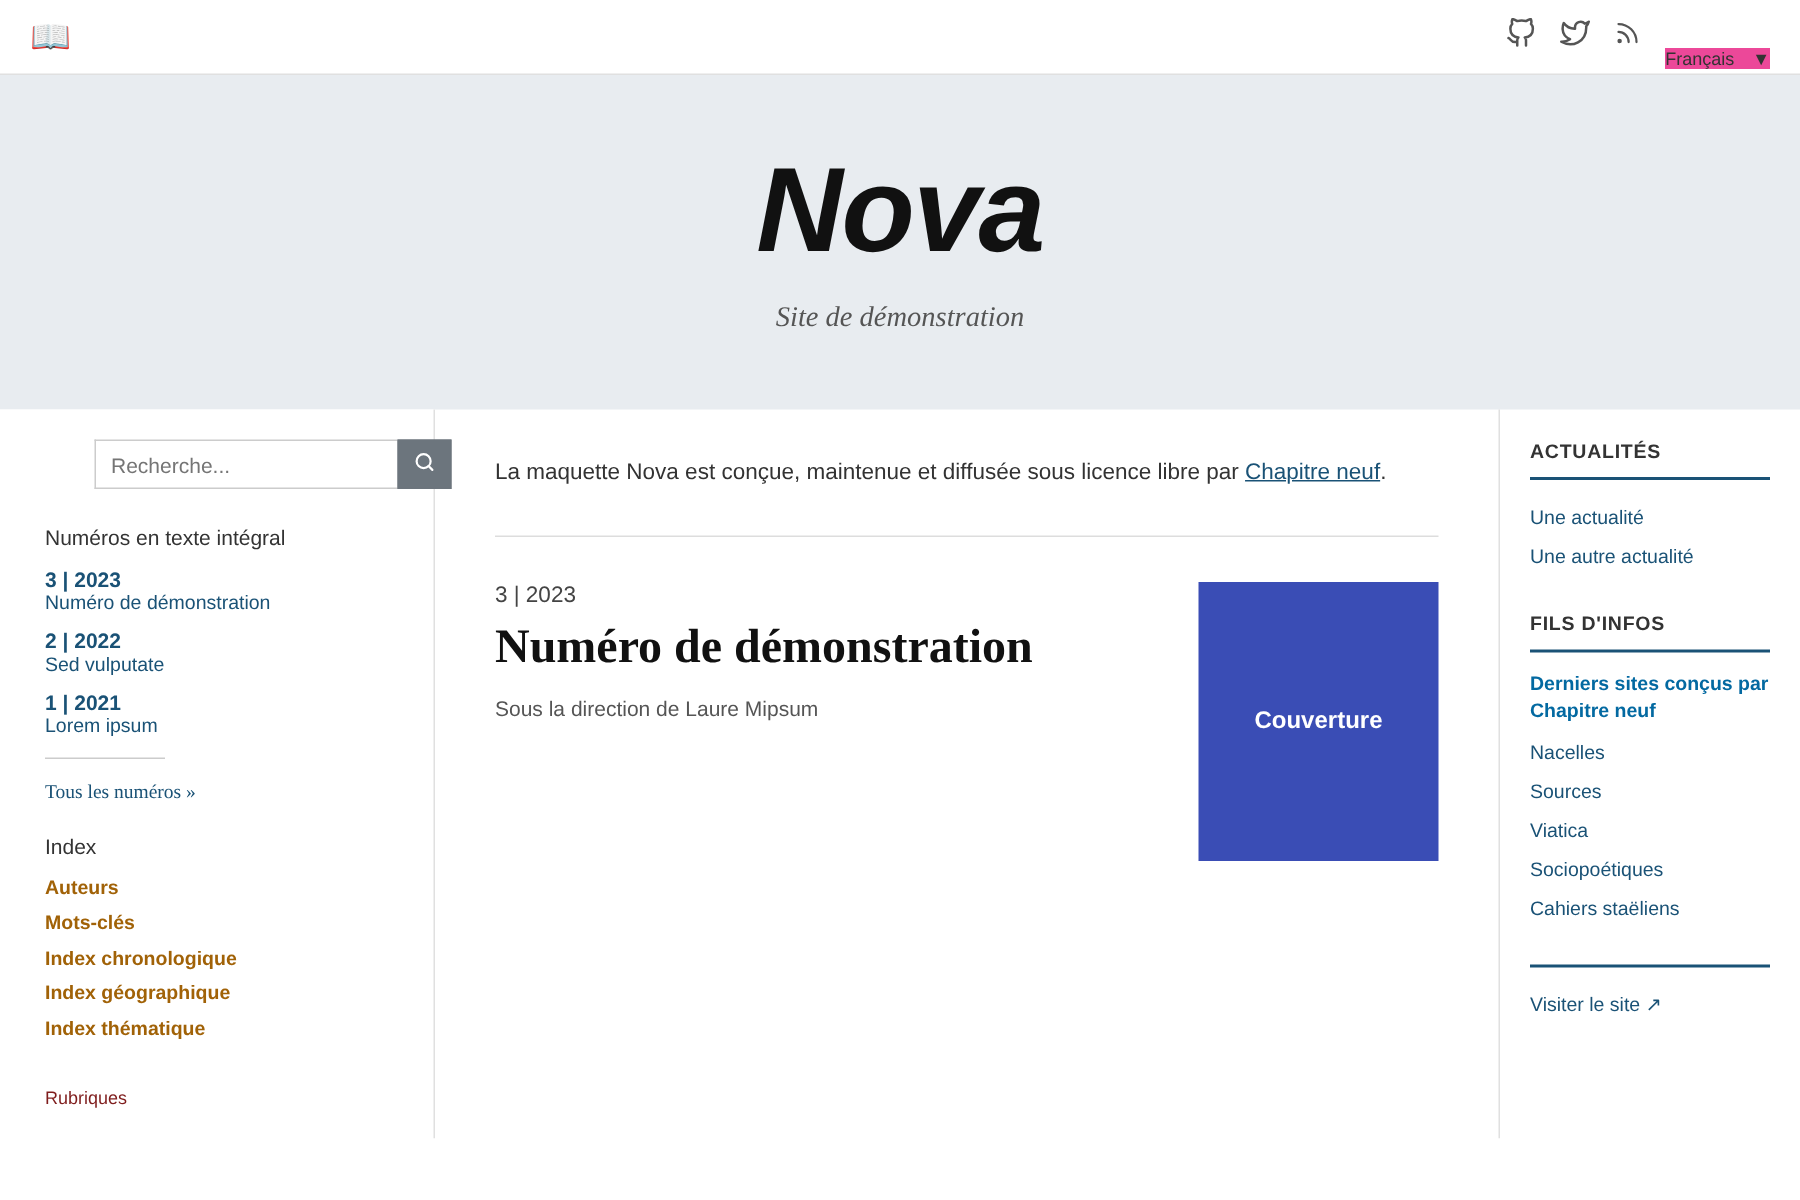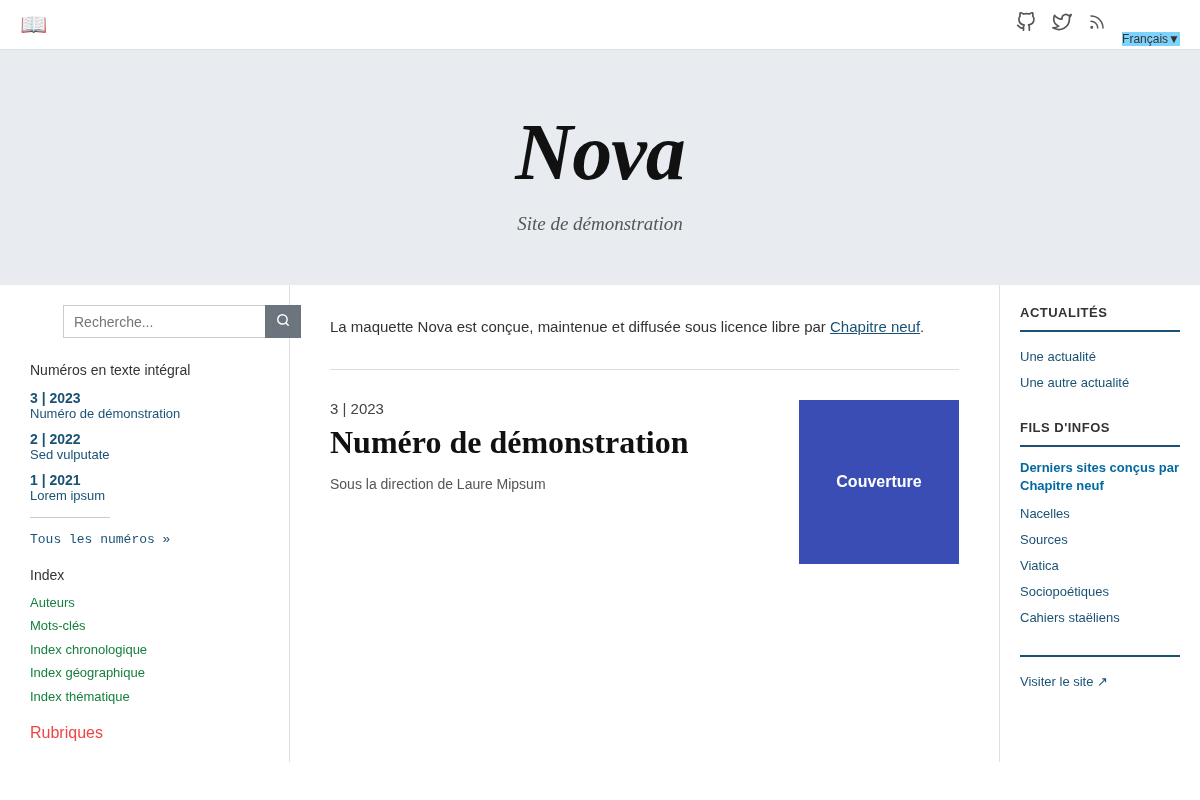--- a/index.html
+++ b/index.html
@@ -16,45 +16,44 @@
       height: 50px;
     }
     .top-nav-left { display: flex; align-items: center; }
     .top-nav-right { display: flex; align-items: center; gap: 16px; }
     .book-icon { font-size: 22px; color: #e8a020; cursor: pointer; }
     .nav-icon { font-size: 18px; color: #555; cursor: pointer; text-decoration: none; }
     .lang-selector {
       font-family: Arial, sans-serif;
       font-size: 14px;
       color: #333;
-      background: #7dd3fc;
+      background: #ec4899;
       border: none;
       cursor: pointer;
       display: flex;
       align-items: center;
-      gap: 0;
+      gap: 12px;
       margin-top: 28px;
     }
     .lang-selector span { font-size: 12px; }
 
     
     .hero {
       background: #e8ecf0;
       text-align: center;
       padding: 50px 20px 50px;
     }
     .hero-title {
-      font-family: Liberation Serif, serif;
+      font-family: Liberation Sans, sans-serif;
       font-style: italic;
       font-weight: 900;
       font-size: 80px;
       color: #111;
       line-height: 1;
       letter-spacing: -1px;
-      margin-top: 12px;
     }
     .hero-subtitle {
       font-family: Georgia, 'Times New Roman', serif;
       font-style: italic;
       font-size: 19px;
       color: #555;
       margin-top: 21px;
     }
 
     
@@ -123,47 +122,48 @@
     .sidebar-divider {
       border: none;
       border-top: 1px solid #ccc;
       margin: 14px 0;
       width: 80px;
     }
     .all-issues-link {
       display: block;
       color: #1a5276;
       text-decoration: none;
-      font-family: Liberation Mono, monospace;
+      font-family: Liberation Serif, serif;
       font-size: 13px;
       margin-bottom: 20px;
     }
 
     .index-title {
       font-family: Arial, sans-serif;
       font-size: 14px;
       color: #333;
       font-weight: normal;
       margin-bottom: 8px;
     }
     .index-link {
       display: block;
-      color: #15803d;
+      color: #a16207;
       text-decoration: none;
       font-family: Arial, sans-serif;
       font-size: 13px;
       line-height: 1.8;
+      font-weight: bold;
     }
 
     .rubriques-title {
       font-family: Arial, sans-serif;
-      font-size: 16px;
-      color: #ef4444;
+      font-size: 12px;
+      color: #7f1d1d;
       font-weight: normal;
-      margin-top: 16px;
+      margin-top: 28px;
     }
 
     
     .main-content {
       flex: 1;
       padding: 30px 40px;
       border-right: 1px solid #e0e0e0;
     }
     .welcome-text {
       font-family: Arial, sans-serif;
@@ -203,21 +203,21 @@
       margin-bottom: 15px;
     }
     .issue-card-director {
       font-family: Arial, sans-serif;
       font-size: 14px;
       color: #555;
     }
     .issue-cover {
       width: 160px;
       min-width: 160px;
-      height: 164px;
+      height: 186px;
       background: #3a4db5;
       display: flex;
       align-items: center;
       justify-content: center;
       cursor: pointer;
     }
     .issue-cover-label {
       color: #fff;
       font-family: Arial, sans-serif;
       font-size: 16px;

